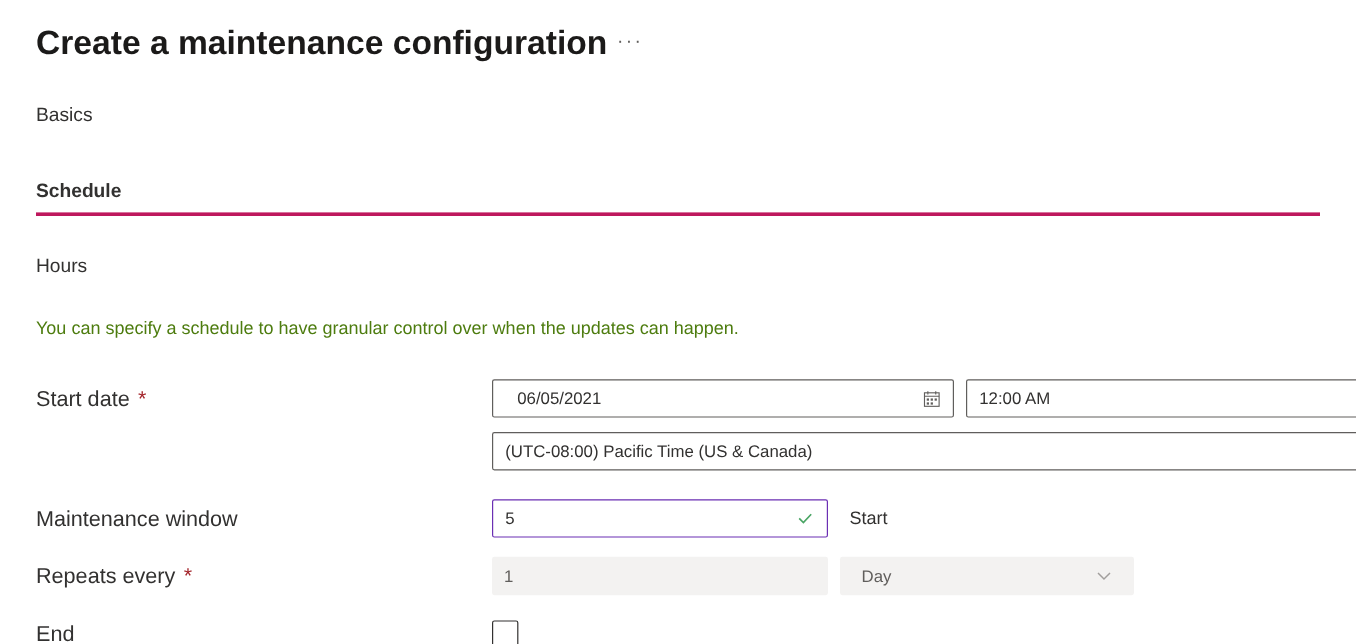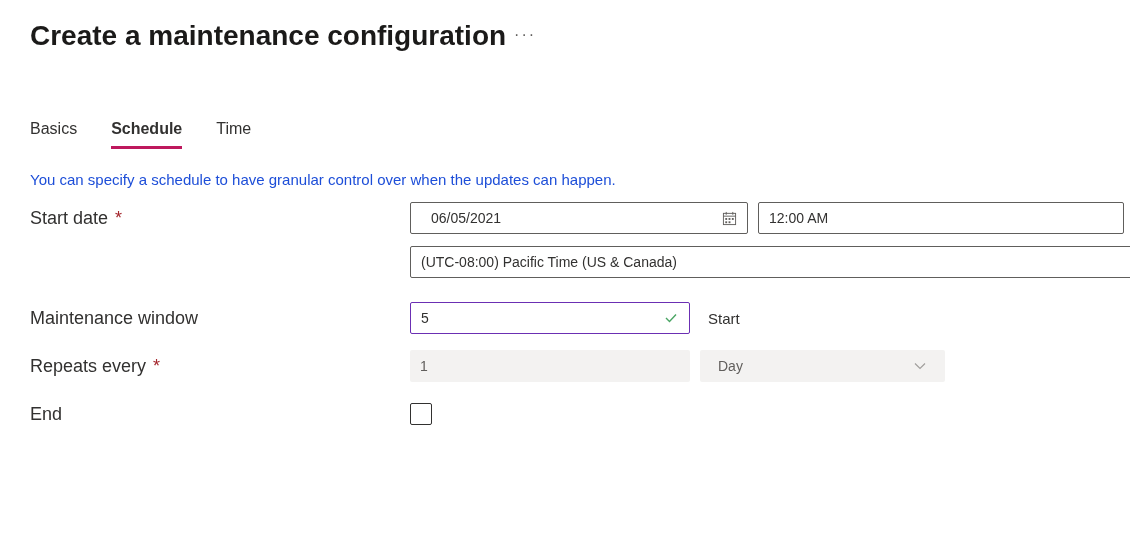--- a/index.html
+++ b/index.html
@@ -6,55 +6,56 @@
     body {
       font-family: "Segoe UI", -apple-system, BlinkMacSystemFont, sans-serif;
       color: #323130;
       background: #fff;
       padding: 20px 30px;
     }
     .header {
       display: flex;
       align-items: center;
       gap: 8px;
-      margin-bottom: 68px;
+      margin-bottom: 36px;
       text-align: right;
     }
     .page-title {
       font-size: 28px;
       font-weight: 600;
       color: #1b1a19;
     }
     .more-icon {
       font-size: 16px;
       color: #605e5c;
       letter-spacing: 2px;
       cursor: pointer;
       padding-bottom: 2px;
     }
     .tabs {
       display: flex;
       gap: 34px;
       margin-bottom: 22px;
+      flex-direction: column;
     }
     .tab {
       font-size: 16px;
       color: #323130;
       padding-bottom: 8px;
       cursor: pointer;
       border-bottom: 3px solid transparent;
     }
     .tab.active {
       font-weight: 600;
       border-bottom: 3px solid #be185d;
     }
     .description {
       font-size: 15px;
-      color: #1d4ed8;
-      margin-bottom: 14px;
+      color: #4d7c0f;
+      margin-bottom: 34px;
     }
     .form-row {
       display: flex;
       align-items: center;
       margin-bottom: 16px;
       min-height: 32px;
     }
     .form-label {
       width: 380px;
       font-size: 18px;
@@ -77,21 +78,21 @@
       border-radius: 2px;
       padding: 0 10px;
       font-size: 14px;
       color: #323130;
       display: flex;
       align-items: center;
       background: #fff;
       cursor: text;
     }
     .input-date {
-      width: 338px;
+      width: 385px;
       justify-content: space-between;
       padding-left: 20px;
     }
     .input-time {
       width: 366px;
     }
     .input-tz {
       width: 773px;
       justify-content: space-between;
       cursor: pointer;
@@ -149,21 +150,21 @@
 <body>
 
 <div class="header">
   <h1 class="page-title">Create a maintenance configuration</h1>
   <span class="more-icon">···</span>
 </div>
 
 <div class="tabs">
   <div class="tab">Basics</div>
   <div class="tab active">Schedule</div>
-  <div class="tab">Time</div>
+  <div class="tab">Hours</div>
 </div>
 
 <p class="description">You can specify a schedule to have granular control over when the updates can happen.</p>
 
 <div class="form-row">
   <div class="form-label">
     <span>Start date</span><span class="required"> *</span>
   </div>
   <div class="form-controls">
     <div class="input-box input-date">

